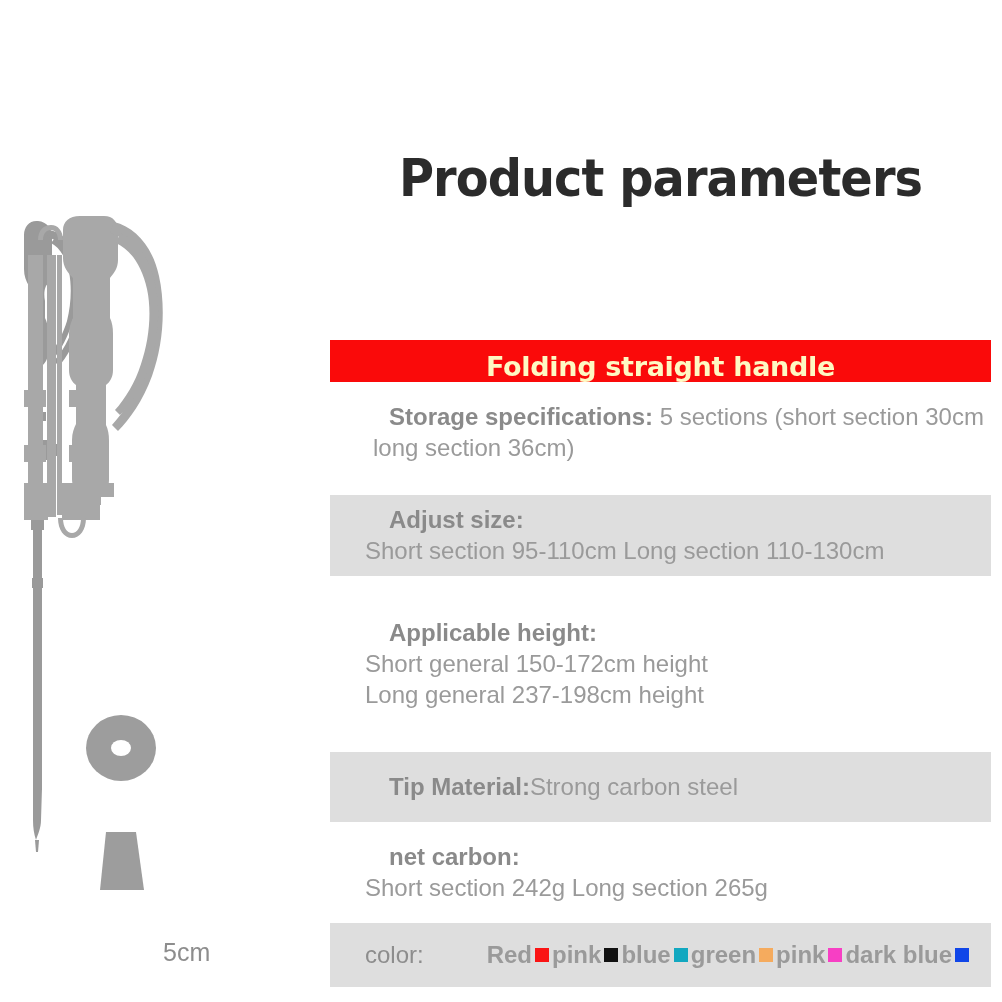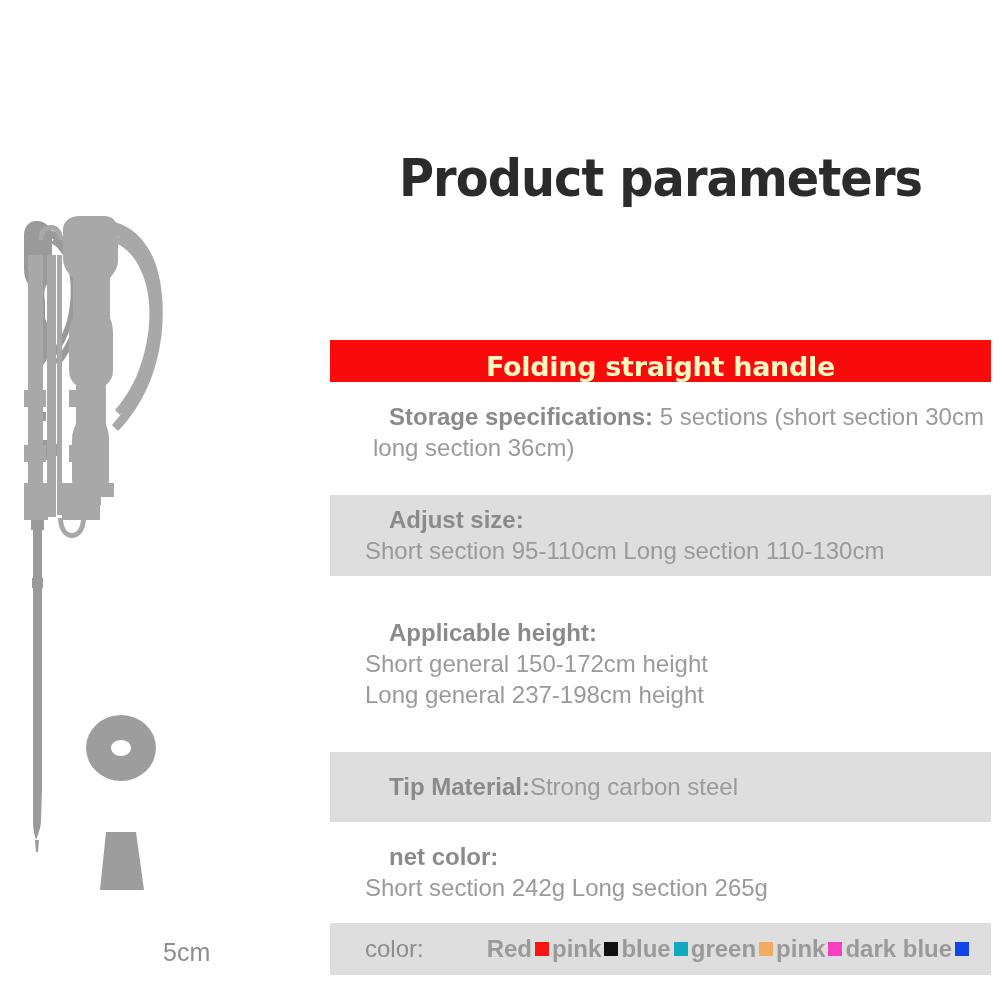--- a/index.html
+++ b/index.html
@@ -101,21 +101,21 @@
   }
   .spec-value { color: #9a9a9a; }
 
   .gap-sm { height: 10px; background: #ffffff; }
   .gap-md { height: 22px; background: #ffffff; }
   .gap-lg { height: 32px; background: #ffffff; }
 
   
   #row-color {
     background: #dedede;
-    height: 52px;
+    height: 64px;
     display: flex;
     align-items: center;
   }
   #row-color .color-label {
     padding-left: 35px;
     font-size: 24px;
     color: #8d8d8d;
     white-space: nowrap;
   }
   #color-swatches {
@@ -277,21 +277,21 @@
     <div class="spec-row shade" style="padding:19px 0 20px 0;">
       <div class="line">
         <span class="spec-label">Tip Material:</span><span class="spec-value">Strong carbon steel</span>
       </div>
     </div>
 
     <div class="gap-sm"></div>
 
     <div class="spec-row plain">
       <div class="line">
-        <span class="spec-label">net color:</span>
+        <span class="spec-label">net carbon:</span>
       </div>
       <div class="line">
         <span class="spec-value">Short section 242g Long section 265g</span>
       </div>
     </div>
 
     <div class="gap-sm"></div>
 
     <div id="row-color">
       <span class="color-label">color:</span>

